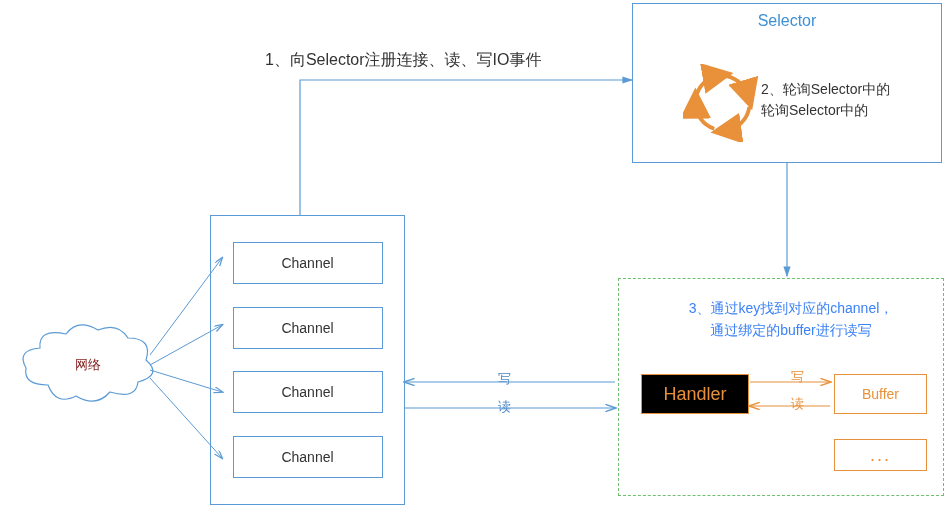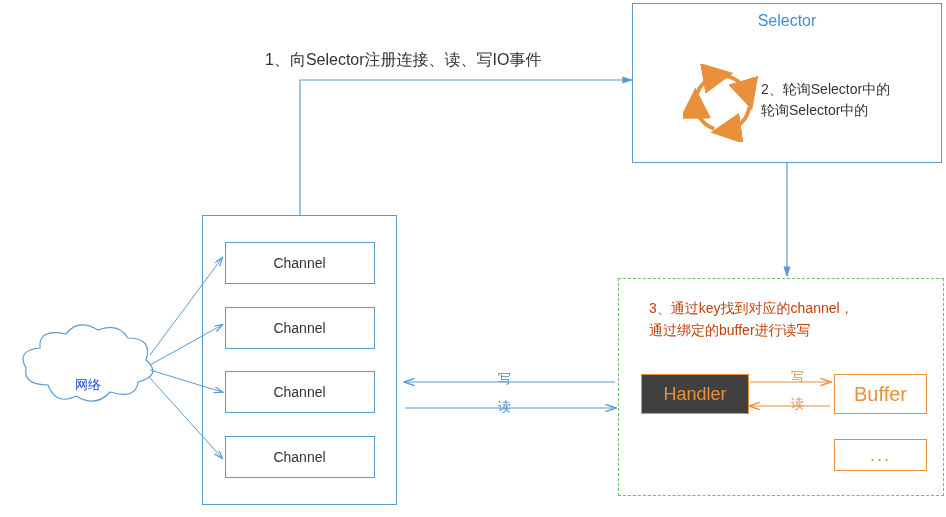--- a/index.html
+++ b/index.html
@@ -27,28 +27,27 @@
     width: 140px;
     height: 90px;
   }
   .cloud svg { overflow: visible; }
   .cloud-text {
     position: absolute;
     left: 0; right: 0;
     top: 36px;
     text-align: center;
     font-size: 13px;
-    color: #1d4ed8;
-    margin-top: 20px;
+    color: #7f1d1d;
   }
 
   
   .channels {
     position: absolute;
-    left: 202px;
+    left: 210px;
     top: 215px;
     width: 195px;
     height: 290px;
     border: 1px solid #5b9bd5;
     box-sizing: border-box;
     display: flex;
     flex-direction: column;
     justify-content: space-around;
     align-items: center;
     padding: 15px 8px;
@@ -109,50 +108,50 @@
     height: 218px;
     border: 1.5px dashed #6fbf73;
     box-sizing: border-box;
   }
   .result-step {
     position: absolute;
     left: 30px;
     top: 18px;
     right: 10px;
     font-size: 14px;
-    color: #c2410c;
-    text-align: left;
+    color: #3b82f6;
+    text-align: center;
     line-height: 1.6;
   }
   .handler-box {
     position: absolute;
     left: 22px;
     top: 95px;
     width: 108px;
     height: 40px;
     border: 1px solid #e8903a;
     display: flex;
     align-items: center;
     justify-content: center;
     font-size: 18px;
     color: #e8903a;
-    background: #404040;
+    background: #000000;
     box-sizing: border-box;
   }
   .buffer-box {
     position: absolute;
     left: 215px;
     top: 95px;
     width: 93px;
     height: 40px;
     border: 1px solid #e8903a;
     display: flex;
     align-items: center;
     justify-content: center;
-    font-size: 20px;
+    font-size: 14px;
     color: #e8903a;
     background: #fff;
     box-sizing: border-box;
   }
   .more-box {
     position: absolute;
     left: 215px;
     top: 160px;
     width: 93px;
     height: 32px;

